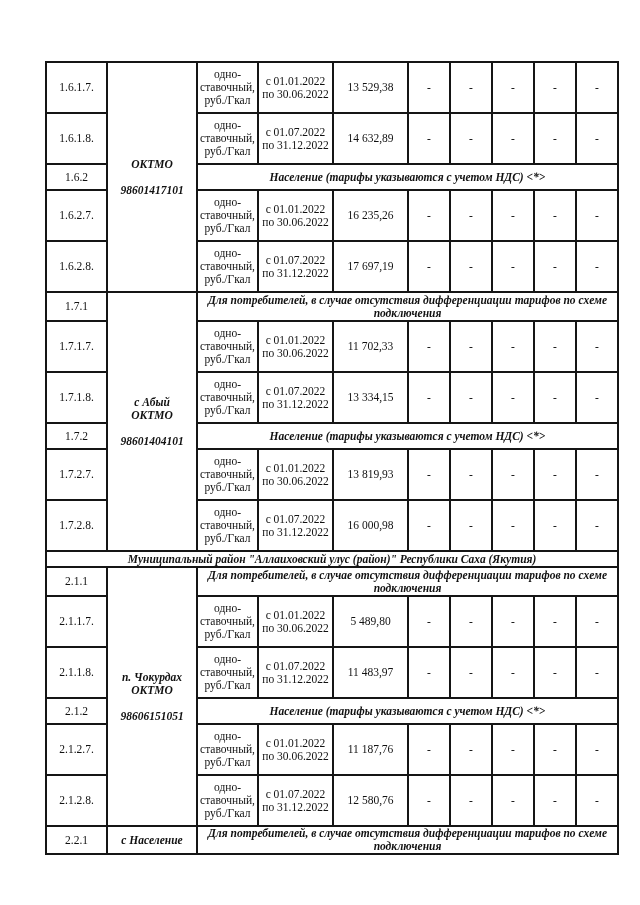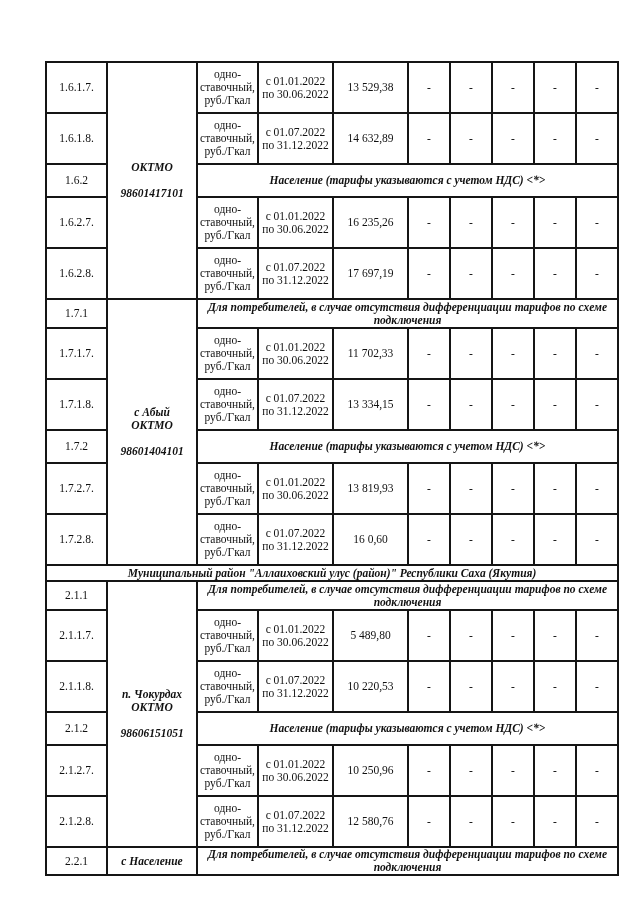--- a/index.html
+++ b/index.html
@@ -23,21 +23,21 @@
     text-align: center;
     vertical-align: middle;
     font-size: 11.5px;
     line-height: 13px;
     padding: 0 2px;
     overflow: hidden;
   }
   .ml { white-space: pre-line; }     
   .b  { font-weight: bold; font-style: italic; }
   tr.h-data { height: 51px; }
-  tr.h-thin { height: 33px; padding-left: 8px; }
+  tr.h-thin { height: 26px; padding-left: 8px; }
   tr.h-sec  { height: 29px; margin-top: 20px; }
   tr.h-muni { height: 16px; }
   tr.h-last { height: 26px; }
 </style>
 </head>
 <body>
 
 <div class="page">
   <table class="tariff">
     <colgroup>
@@ -182,21 +182,21 @@
         <td>-</td>
       </tr>
 
       <tr class="h-data">
         <td>1.7.2.8.</td>
         <td class="ml">одно-
 ставочный,
 руб./Гкал</td>
         <td class="ml">с 01.07.2022
 по 31.12.2022</td>
-        <td>16 0,60</td>
+        <td>16 000,98</td>
         <td>-</td>
         <td>-</td>
         <td>-</td>
         <td>-</td>
         <td>-</td>
       </tr>
 
       <tr class="h-muni">
         <td class="b" colspan="10">Муниципальный район "Аллаиховский улус (район)" Республики Саха (Якутия)</td>
       </tr>
@@ -226,41 +226,41 @@
         <td>-</td>
       </tr>
 
       <tr class="h-data">
         <td>2.1.1.8.</td>
         <td class="ml">одно-
 ставочный,
 руб./Гкал</td>
         <td class="ml">с 01.07.2022
 по 31.12.2022</td>
-        <td>10 220,53</td>
+        <td>11 483,97</td>
         <td>-</td>
         <td>-</td>
         <td>-</td>
         <td>-</td>
         <td>-</td>
       </tr>
 
       <tr class="h-thin">
         <td>2.1.2</td>
         <td class="b" colspan="8">Население (тарифы указываются с учетом НДС) &lt;*&gt;</td>
       </tr>
 
       <tr class="h-data">
         <td>2.1.2.7.</td>
         <td class="ml">одно-
 ставочный,
 руб./Гкал</td>
         <td class="ml">с 01.01.2022
 по 30.06.2022</td>
-        <td>10 250,96</td>
+        <td>11 187,76</td>
         <td>-</td>
         <td>-</td>
         <td>-</td>
         <td>-</td>
         <td>-</td>
       </tr>
 
       <tr class="h-data">
         <td>2.1.2.8.</td>
         <td class="ml">одно-

